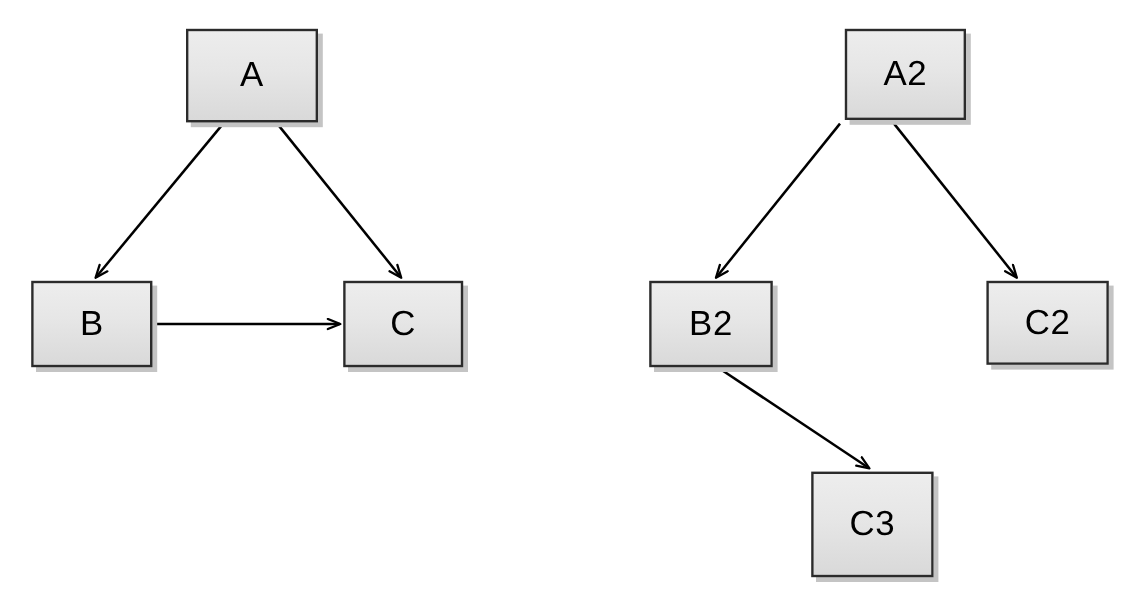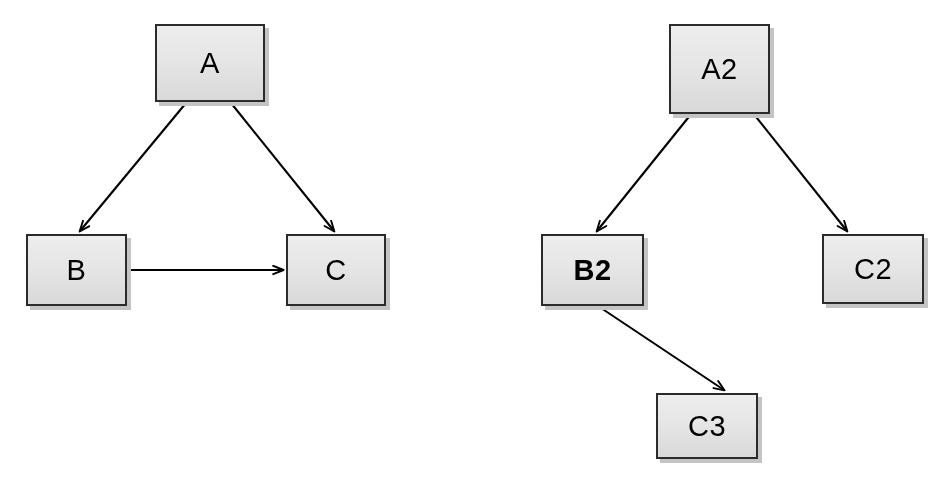--- a/index.html
+++ b/index.html
@@ -63,26 +63,26 @@
 
   <div class="node" style="left: 155px; top: 24px; width: 110px; height: 78px;">
     <span>A</span>
   </div>
   <div class="node" style="left: 26px; top: 234px; width: 101px; height: 72px;">
     <span>B</span>
   </div>
   <div class="node" style="left: 286px; top: 234px; width: 100px; height: 72px;">
     <span>C</span>
   </div>
-  <div class="node" style="left: 669px; top: 24px; width: 101px; height: 90px; align-items: center;">
+  <div class="node" style="left: 704px; top: 24px; width: 101px; height: 76px; align-items: center;">
     <span>A2</span>
   </div>
-  <div class="node" style="left: 541px; top: 234px; width: 103px; height: 72px; font-weight: bold;">
+  <div class="node" style="left: 541px; top: 234px; width: 103px; height: 72px;">
     <span>B2</span>
   </div>
   <div class="node" style="left: 798px; top: 234px; width: 102px; height: 70px; margin-left: 24px;">
     <span>C2</span>
   </div>
-  <div class="node" style="left: 656px; top: 393px; width: 102px; height: 66px;">
+  <div class="node" style="left: 676px; top: 393px; width: 102px; height: 88px;">
     <span>C3</span>
   </div>
 
 </div>
 
 </body></html>

